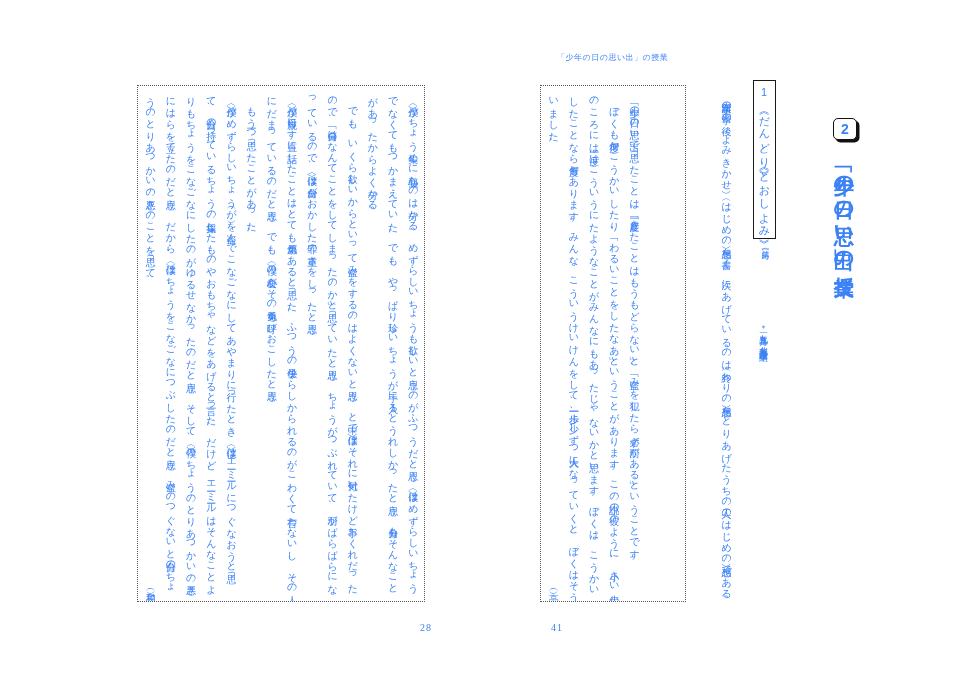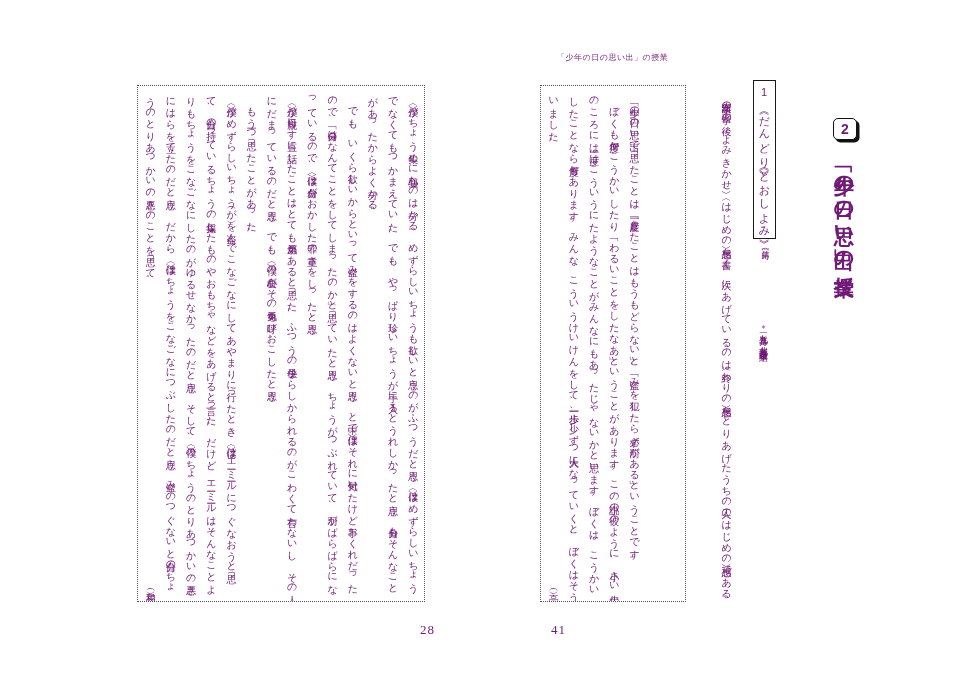--- a/index.html
+++ b/index.html
@@ -1,18 +1,18 @@
 <!DOCTYPE html>
 <html><head>
 <meta charset="utf-8">
 <style>
   html,body{margin:0;padding:0;background:#ffffff;}
   .canvas{
     position:relative;width:882px;height:680px;background:#ffffff;
-    font-family:"Liberation Serif","DejaVu Serif",serif;color:#701a75;overflow:hidden;
+    font-family:"Liberation Serif","DejaVu Serif",serif;color:#3b82f6;overflow:hidden;
   }
   .vtext{writing-mode:vertical-rl;text-orientation:mixed;}
 
   
   .running-head{position:absolute;left:557px;top:52px;font-size:8px;letter-spacing:0.5px;}
 
   
   .title-col{position:absolute;left:822px;top:118px;width:46px;display:flex;flex-direction:column;align-items:center;}
   .keycap{
     width:22px;height:20px;border:1.5px solid #111;border-radius:5px;
@@ -42,21 +42,21 @@
   
   .quote-box{position:absolute;top:85px;height:517px;border:1px dotted #555;
     box-sizing:border-box;overflow:hidden;background:#fff;}
   .qb-right{left:540px;width:146px;}
   .qb-left{left:137px;width:288px;}
   .qtext{height:100%;box-sizing:border-box;padding:4px 2px;font-size:10px;line-height:20.2px;}
   .qtext p{margin:0;text-indent:1em;}
   .qtext p.sig{text-indent:0;text-align:end;margin-block-start:-20.2px;padding-bottom:12px;}
 
   
-  .pagenum{position:absolute;top:622px;font-size:13px;letter-spacing:1px;}
+  .pagenum{position:absolute;top:622px;font-size:10px;letter-spacing:1px;}
   .pn-left{left:420px;}
   .pn-right{left:551px;}
 </style>
 </head>
 <body>
 
 <div class="canvas">
 
   <div class="running-head">「少年の日の思い出」の授業</div>
 

